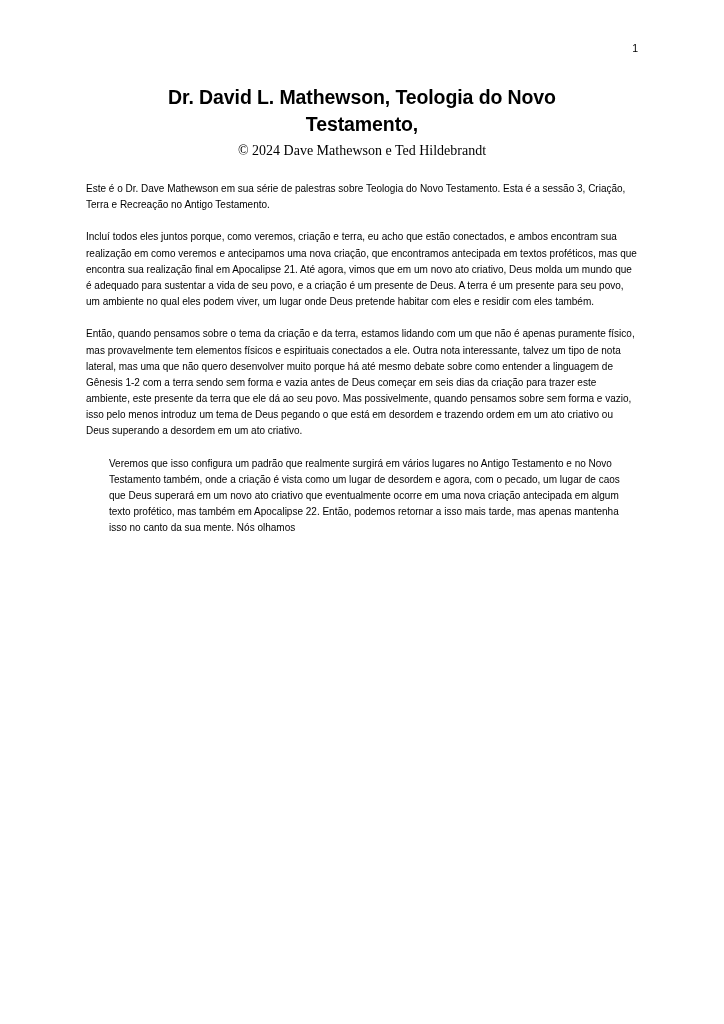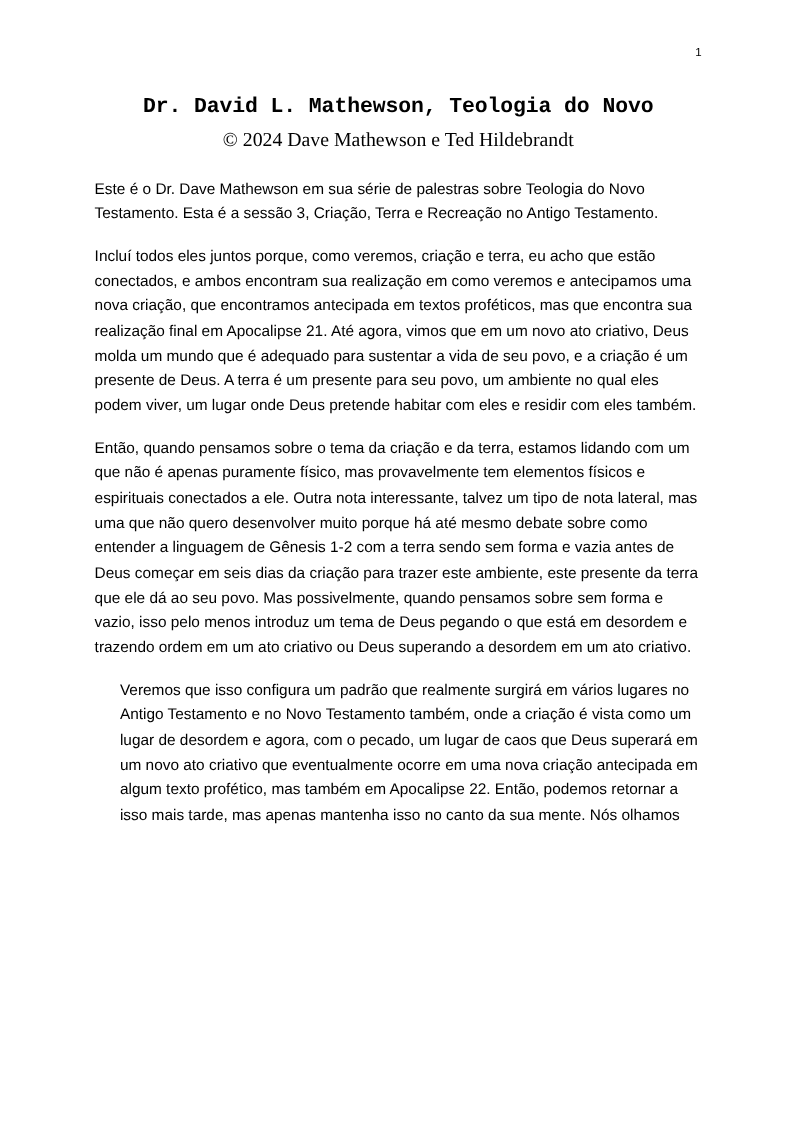--- a/index.html
+++ b/index.html
@@ -37,38 +37,37 @@
     top: 84px;
     width: 552px;
   }
   .title-block {
     text-align: center;
     font-weight: bold;
     font-size: 19.5px;
     line-height: 1.36;
     letter-spacing: -0.1px;
     color: #000000;
-    font-family: Liberation Mono, monospace;
   }
   .title-line {
     display: block;
   }
   .copyright {
     text-align: center;
     font-family: "Liberation Serif", serif;
-    font-size: 18px;
+    font-size: 14px;
     margin-top: 6px;
     color: #000000;
   }
   .body-text {
     margin-top: 22px;
   }
   p.para {
     font-family: "Liberation Sans", sans-serif;
-    font-size: 14px;
+    font-size: 10px;
     line-height: 1.62;
     text-align: left;
     margin: 0 0 16px 0;
     color: #000000;
     white-space: pre-wrap;
   }
   p.para:last-child {
     margin-bottom: 0;
     margin-left: 23px;
   }
@@ -77,20 +76,21 @@
 <body>
 
 <div class="page">
 
   <div class="page-number">1</div>
 
   <div class="content">
 
     <div class="title-block">
       <span class="title-line">Dr. David L. Mathewson, Teologia do Novo</span>
+      <span class="title-line">Testamento,</span>
     </div>
 
     <div class="copyright">© 2024 Dave Mathewson e Ted Hildebrandt</div>
 
     <div class="body-text">
       <p class="para">Este é o Dr. Dave Mathewson em sua série de palestras sobre Teologia do Novo Testamento. Esta é a sessão 3, Criação, Terra e Recreação no Antigo Testamento.</p>
       <p class="para">Incluí todos eles juntos porque, como veremos, criação e terra, eu acho que estão conectados, e ambos encontram sua realização em como veremos e antecipamos uma nova criação, que encontramos antecipada em textos proféticos, mas que encontra sua realização final em Apocalipse 21. Até agora, vimos que em um novo ato criativo, Deus molda um mundo que é adequado para sustentar a vida de seu povo, e a criação é um presente de Deus. A terra é um presente para seu povo, um ambiente no qual eles podem viver, um lugar onde Deus pretende habitar com eles e residir com eles também.</p>
       <p class="para">Então, quando pensamos sobre o tema da criação e da terra, estamos lidando com um que não é apenas puramente físico, mas provavelmente tem elementos físicos e espirituais conectados a ele. Outra nota interessante, talvez um tipo de nota lateral, mas uma que não quero desenvolver muito porque há até mesmo debate sobre como entender a linguagem de Gênesis 1-2 com a terra sendo sem forma e vazia antes de Deus começar em seis dias da criação para trazer este ambiente, este presente da terra que ele dá ao seu povo. Mas possivelmente, quando pensamos sobre sem forma e vazio, isso pelo menos introduz um tema de Deus pegando o que está em desordem e trazendo ordem em um ato criativo ou Deus superando a desordem em um ato criativo.</p>
       <p class="para">Veremos que isso configura um padrão que realmente surgirá em vários lugares no Antigo Testamento e no Novo Testamento também, onde a criação é vista como um lugar de desordem e agora, com o pecado, um lugar de caos que Deus superará em um novo ato criativo que eventualmente ocorre em uma nova criação antecipada em algum texto profético, mas também em Apocalipse 22. Então, podemos retornar a isso mais tarde, mas apenas mantenha isso no canto da sua mente. Nós olhamos</p>
     </div>

